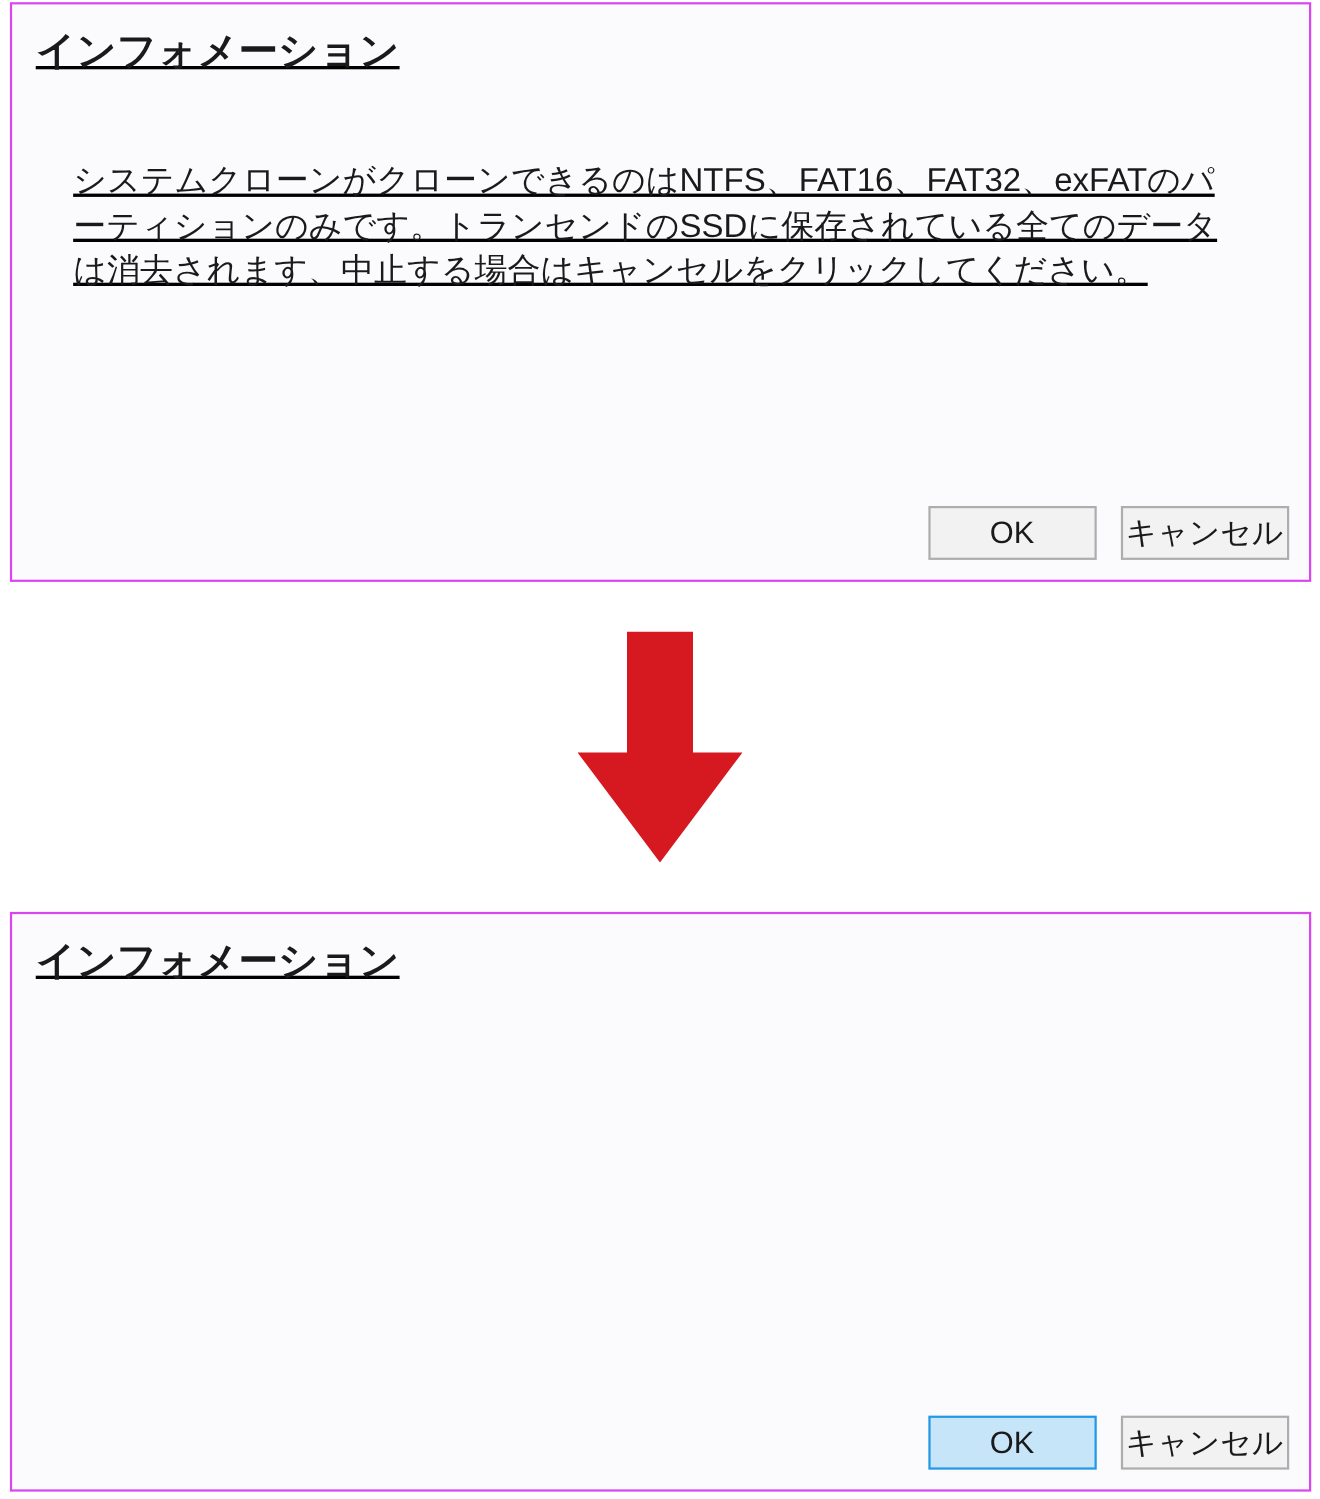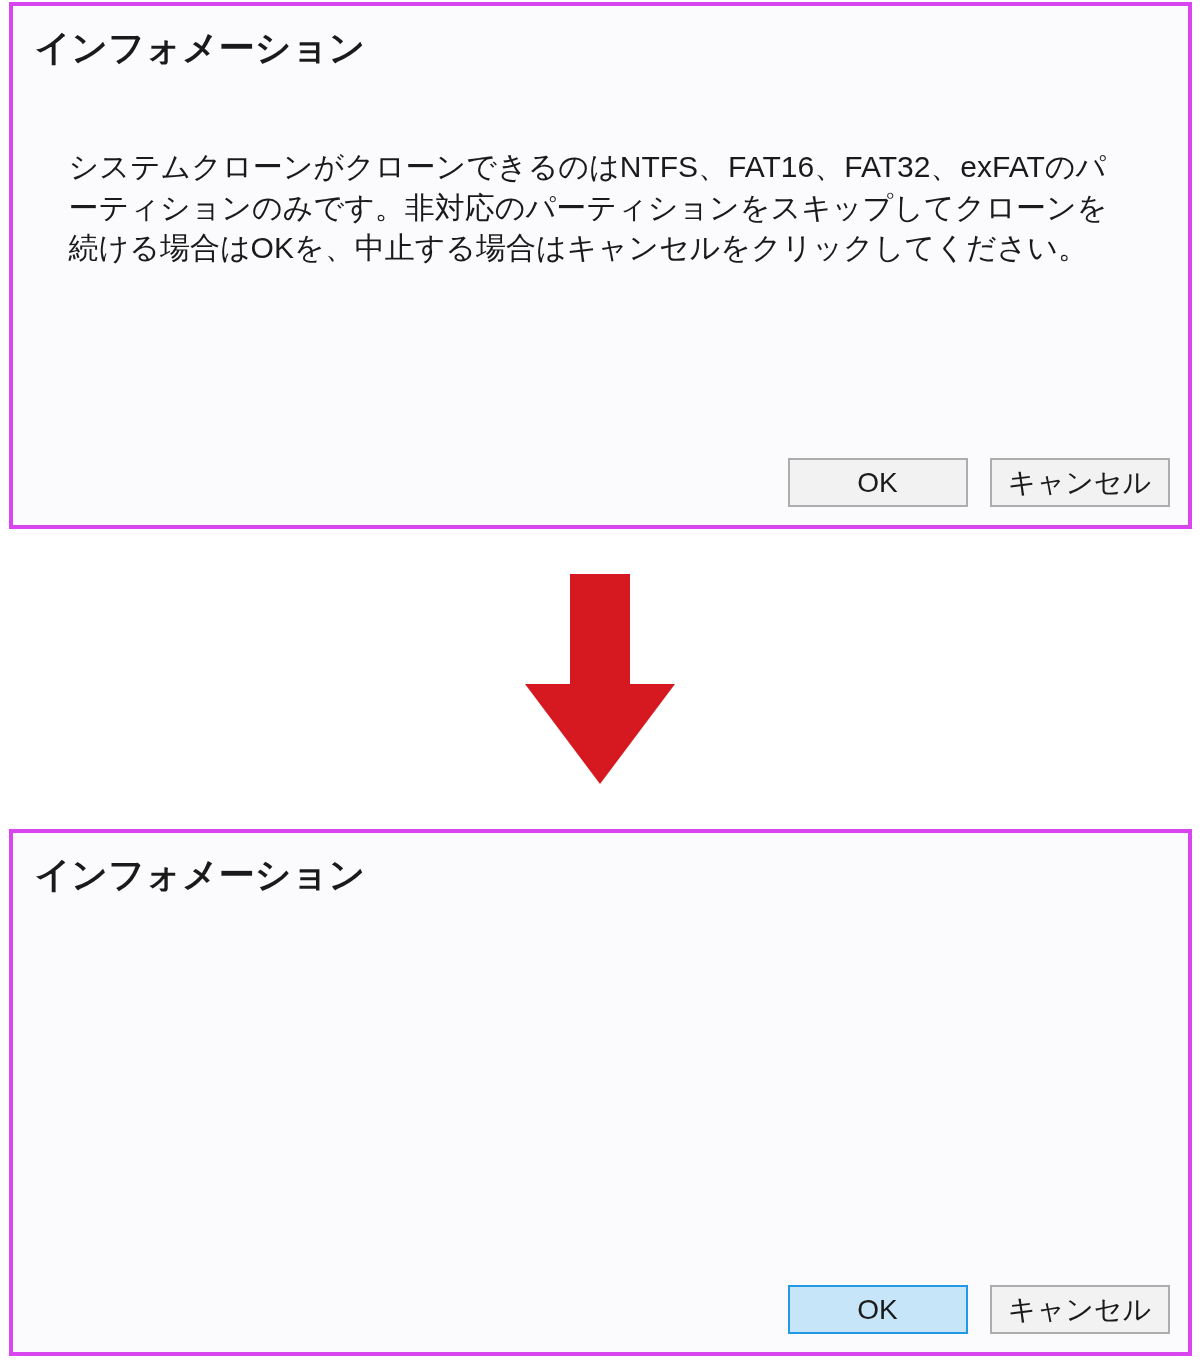--- a/index.html
+++ b/index.html
@@ -11,25 +11,26 @@
       width: 1200px;
       height: 1363px;
       background: #ffffff;
       font-family: "Yu Gothic", "Meiryo", "Hiragino Kaku Gothic Pro", sans-serif;
       display: flex;
       flex-direction: column;
       align-items: center;
     }
     .dialog {
       width: 1183px;
-      border: 4px solid #d946ef;
+      border: 2px solid #d946ef;
       background: #fbfbfd;
       display: flex;
       flex-direction: column;
       position: relative;
+      text-decoration: underline;
     }
     .dialog-1 {
       margin-top: 2px;
       height: 527px;
     }
     .dialog-2 {
       margin-top: 0;
       height: 527px;
     }
     .dialog-title {
@@ -59,21 +60,21 @@
       letter-spacing: 0px;
     }
     .button-row {
       position: absolute;
       right: 18px;
       bottom: 18px;
       display: flex;
       gap: 22px;
     }
     .btn {
-      width: 180px;
+      width: 153px;
       height: 49px;
       border: 2px solid #adadad;
       background: #f2f2f2;
       font-size: 28px;
       color: #1a1a1a;
       display: flex;
       align-items: center;
       justify-content: center;
       font-family: inherit;
       cursor: pointer;
@@ -93,21 +94,21 @@
       width: 150px;
       height: 210px;
     }
   </style>
 </head>
 <body>
 
 <div class="dialog dialog-1">
   <div class="dialog-title">インフォメーション</div>
   <div class="dialog-body">
-    <div class="message">システムクローンがクローンできるのはNTFS、FAT16、FAT32、exFATのパーティションのみです。非対応のパーティションをスキップしてクローンを続ける場合はOKを、中止する場合はキャンセルをクリックしてください。</div>
+    <div class="message">システムクローンがクローンできるのはNTFS、FAT16、FAT32、exFATのパーティションのみです。トランセンドのSSDに保存されている全てのデータは消去されます、中止する場合はキャンセルをクリックしてください。</div>
   </div>
   <div class="button-row">
     <button class="btn">OK</button>
     <button class="btn">キャンセル</button>
   </div>
 </div>
 
 <div class="arrow-wrap">
   <svg class="arrow-svg" viewBox="0 0 150 210">
     <path d="M 45 0 L 105 0 L 105 110 L 150 110 L 75 210 L 0 110 L 45 110 Z" fill="#d61920"></path>

